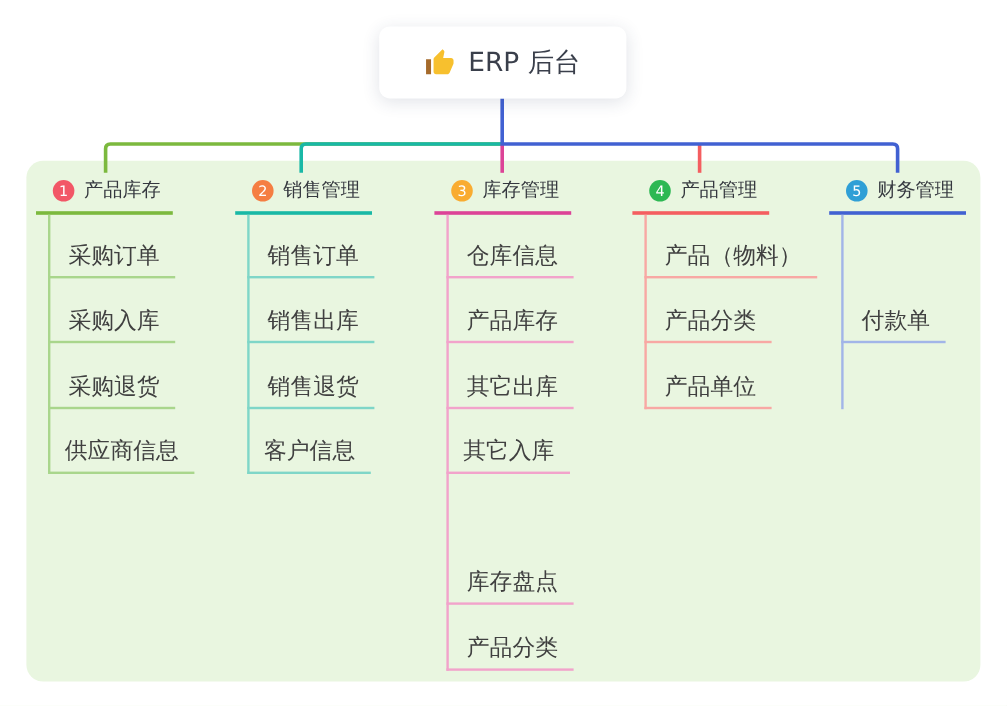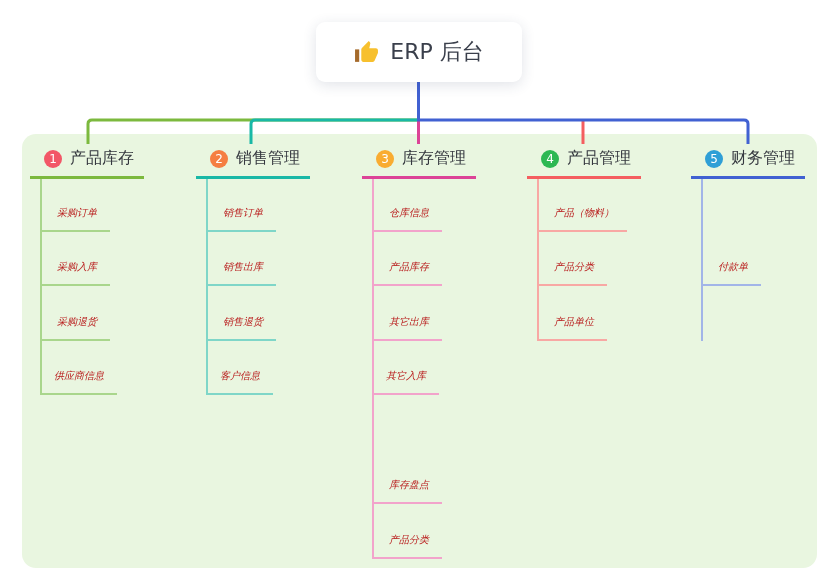--- a/index.html
+++ b/index.html
@@ -34,22 +34,22 @@
            font-weight:400; flex:0 0 auto; }
 
   .vline { position:absolute; width:2px; top:179px; }
   .vl1 { left:40px;  height:216px; }
   .vl2 { left:206px; height:216px; }
   .vl3 { left:372px; height:380px; }
   .vl4 { left:537px; height:162px; }
   .vl5 { left:701px; height:162px; }
 
   .child { position:absolute; padding:0 13px 8px 17px; border-bottom:2px solid;
-           font-size:10px; line-height:18px; color:#b91c1c; white-space:nowrap;
-           cursor:pointer;font-style:italic; }
+           font-size:19px; line-height:18px; color:#404040; white-space:nowrap;
+           cursor:pointer; }
   .cx1 { left:40px; }  .cx2 { left:206px; } .cx3 { left:372px; }
   .cx4 { left:537px; } .cx5 { left:701px; }
   .r1 { top:204px; } .r2 { top:258px; } .r3 { top:313px; } .r4 { top:367px;padding-left:14px; }
   .r5 { top:422px; } .r6 { top:476px; } .r7 { top:531px; }
 </style>
 </head>
 <body>
 
 <div class="canvas">
 

